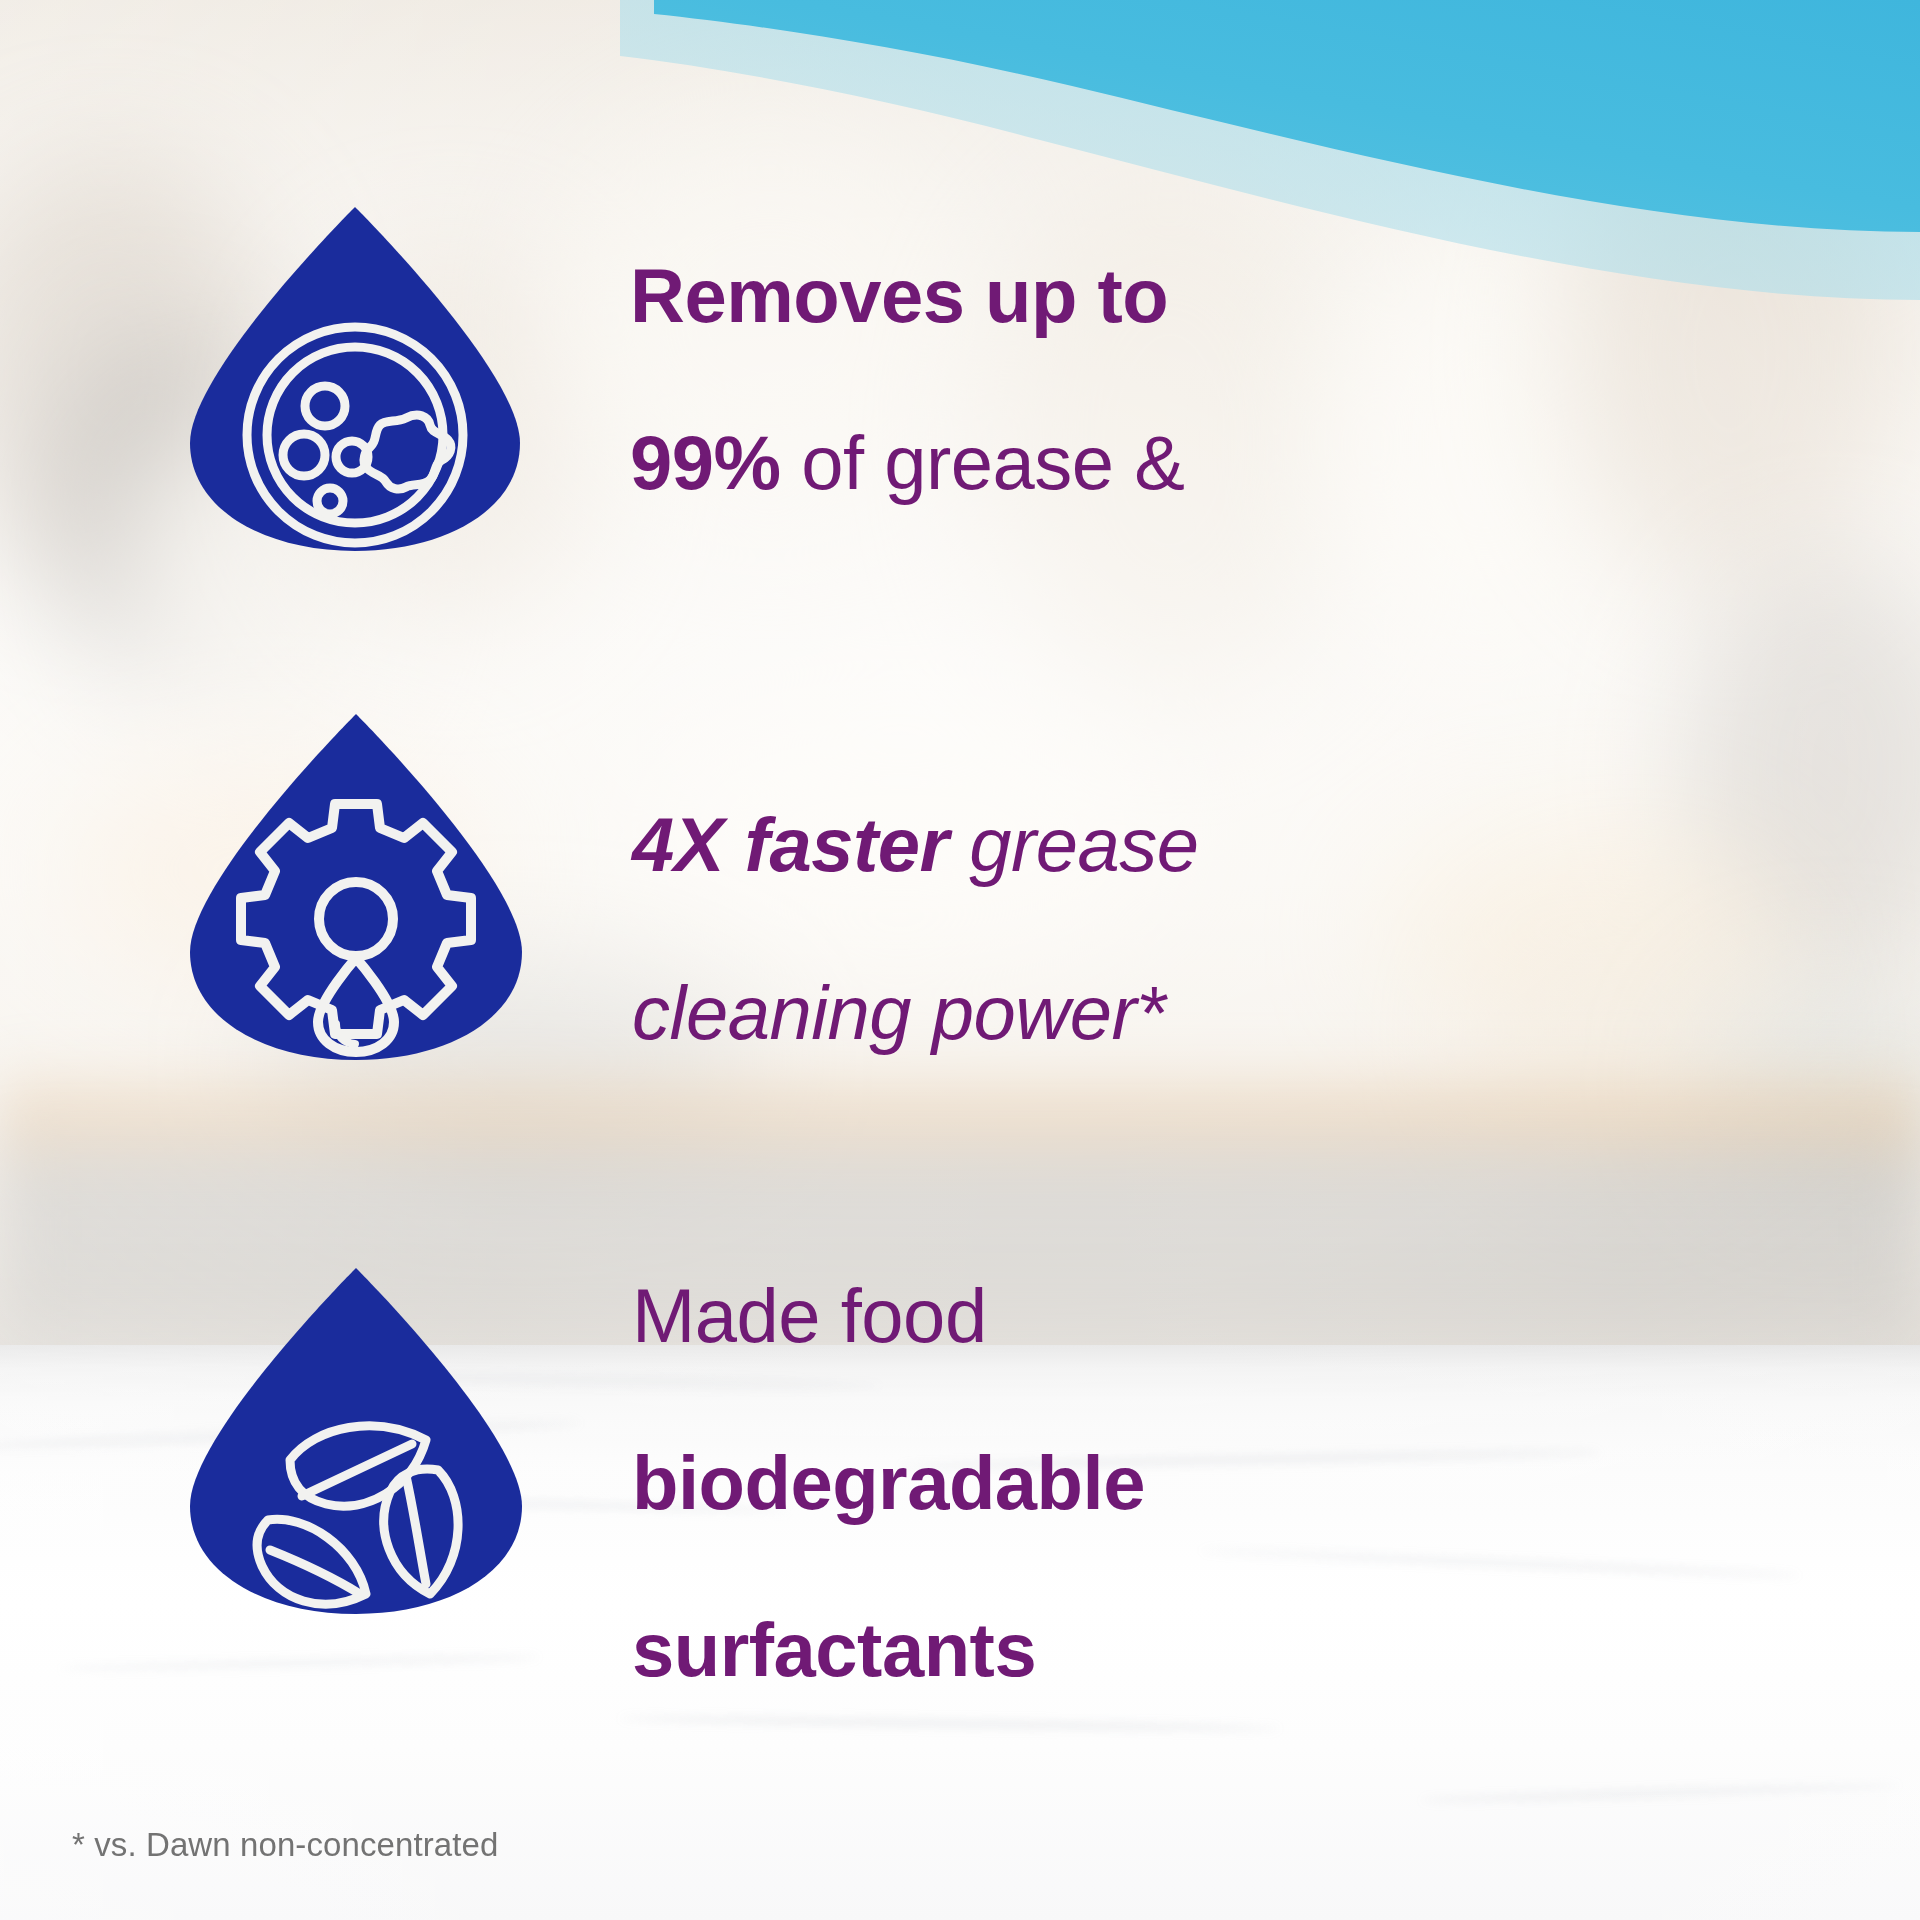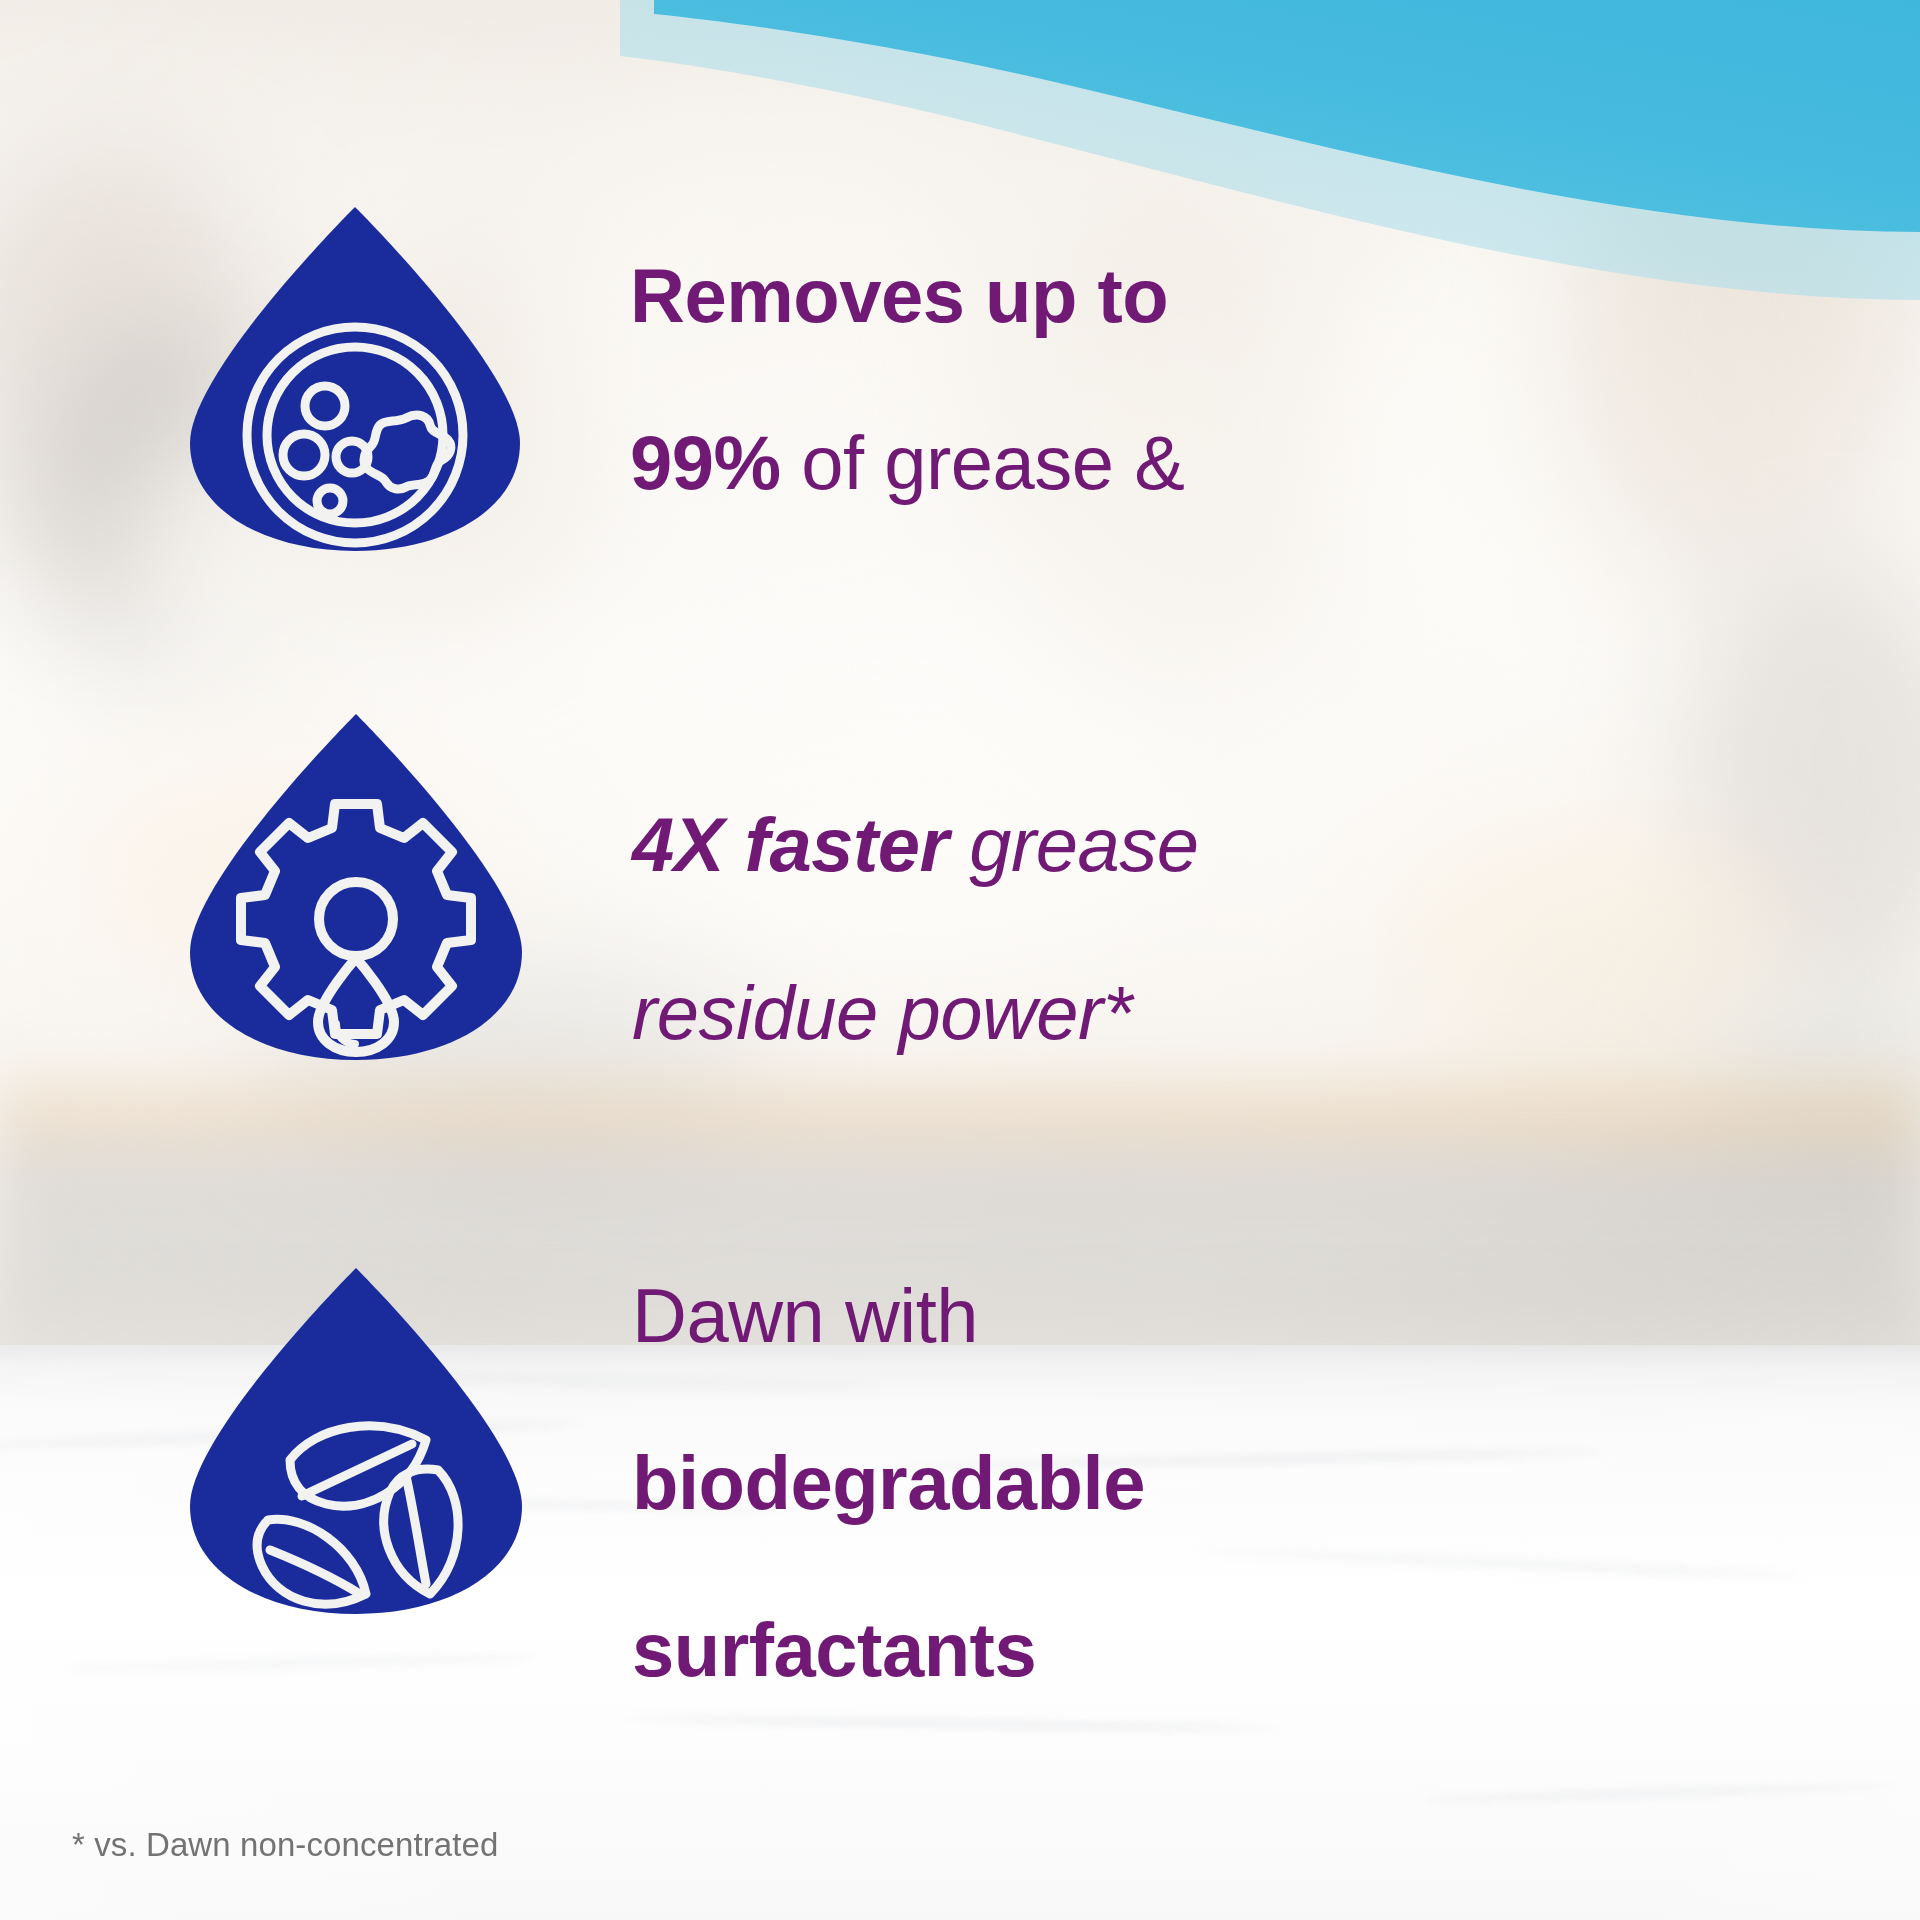--- a/index.html
+++ b/index.html
@@ -286,41 +286,41 @@
                    L95 195 L80 176 L109 147 L128 162 Z" transform="translate(0,-34) scale(1)"></path>
           <circle cx="176" cy="209" r="37"></circle>
 
           <path d="M176 248 C176 248 214 291 214 312 C214 330 197 342 176 342
                    C155 342 138 330 138 312 C138 291 176 248 176 248 Z"></path>
           <path d="M156 314 C156 326 164 333 175 334" stroke-width="8"></path>
         </g>
       </svg>
       <div class="feature-text">
         <b>4X faster</b><span> grease</span><br>
-        <span>residue power*</span>
+        <span>cleaning power*</span>
       </div>
     </div>
 
     <div class="feature feature-3">
       <svg class="drop-icon" viewBox="0 0 352 354">
         <path d="M176 4 C176 4 342 170 342 242 C342 308 268 350 176 350 C84 350 10 308 10 242 C10 170 176 4 176 4 Z" fill="#1a2c9c"></path>
         <g fill="none" stroke="#f2f2f0" stroke-linecap="round" stroke-linejoin="round" stroke-width="9">
 
           <path d="M110 196 C136 162 196 150 246 176 C232 224 186 250 146 240 C122 234 110 218 110 196 Z"></path>
           <path d="M122 232 C152 218 190 200 232 180"></path>
 
           <path d="M258 206 C286 234 286 294 250 330 C210 310 194 264 210 228 C218 210 236 202 258 206 Z"></path>
           <path d="M246 320 C240 288 234 248 226 212"></path>
 
           <path d="M88 256 C126 250 176 284 186 330 C142 352 98 336 82 302 C74 284 76 268 88 256 Z"></path>
           <path d="M90 286 C120 298 154 314 180 330"></path>
         </g>
       </svg>
       <div class="feature-text">
-        <span>Dawn with</span><br>
+        <span>Made food</span><br>
         <b>biodegradable</b><br>
         <b>surfactants</b>
       </div>
     </div>
 
     <div class="footnote">* vs. Dawn non-concentrated</div>
   </div>
 
 </div>
 

